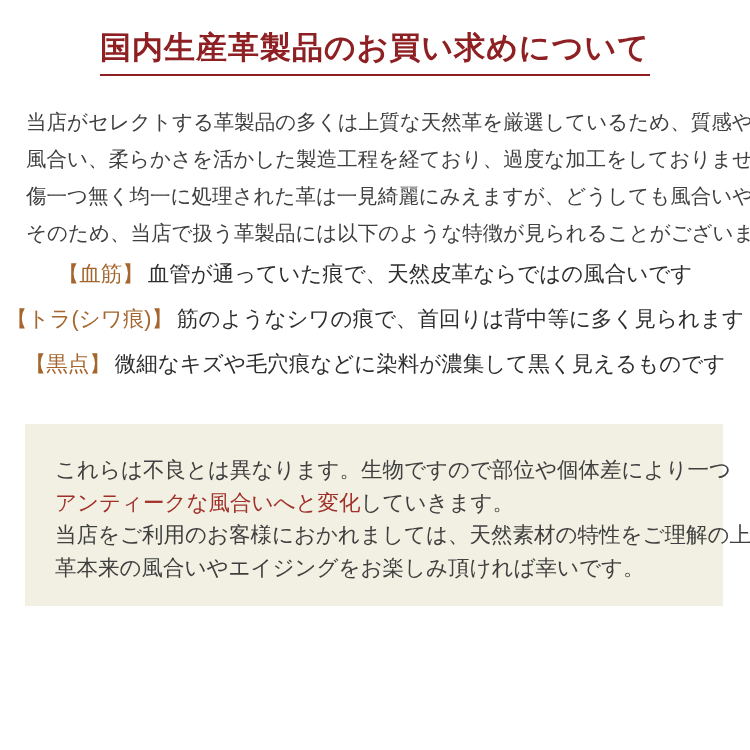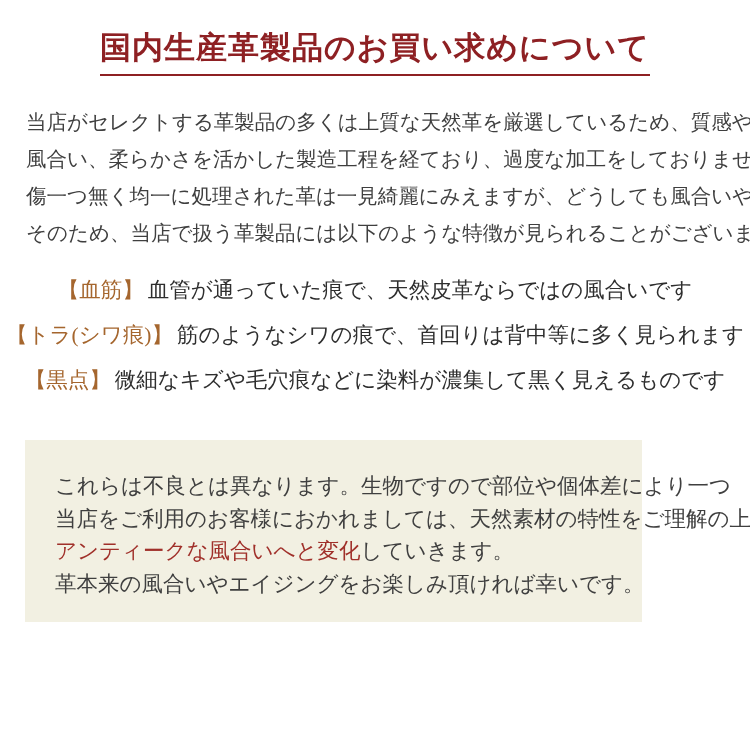--- a/index.html
+++ b/index.html
@@ -42,39 +42,39 @@
     font-size: 20.5px;
     line-height: 37px;
     letter-spacing: 0px;
     color: #3f3f3f;
   }
   .intro .line {
     white-space: nowrap;
   }
   
   .features {
-    margin-top: 24px;
+    margin-top: 8px;
     text-align: center;
-    font-family: Liberation Serif, serif;
+    font-family: Liberation Sans, sans-serif;
     font-size: 21.5px;
     color: #2e2e2e;
   }
   .feature {
     margin-bottom: 17px;
     white-space: nowrap;
     line-height: 28px;
   }
   .feature .label {
     color: #a5662e;
     margin-right: 4px;
   }
   
   .note {
     margin: 46px auto 0 25px;
-    width: 617px;
+    width: 698px;
     box-sizing: border-box;
     background: #f2f0e2;
     padding: 30px 0 22px 30px;
     font-size: 21.5px;
     line-height: 32.5px;
     color: #3f3f3f;
   }
   .note .line {
     white-space: nowrap;
   }
@@ -105,20 +105,20 @@
     <div class="feature">
       <span class="label">【トラ(シワ痕)】</span><span class="text">筋のようなシワの痕で、首回りは背中等に多く見られます</span>
     </div>
     <div class="feature">
       <span class="label">【黒点】</span><span class="text">微細なキズや毛穴痕などに染料が濃集して黒く見えるものです</span>
     </div>
   </section>
 
   <section class="note">
     <div class="line">これらは不良とは異なります。生物ですので部位や個体差により一つ</div>
-    <div class="line">当店をご利用のお客様におかれましては、天然素材の特性をご理解の上</div>
     <div class="line">
       <span class="red">アンティークな風合いへと変化</span><span>していきます。</span>
     </div>
+    <div class="line">当店をご利用のお客様におかれましては、天然素材の特性をご理解の上</div>
     <div class="line">革本来の風合いやエイジングをお楽しみ頂ければ幸いです。</div>
   </section>
 
 </div>
 
 </body></html>

